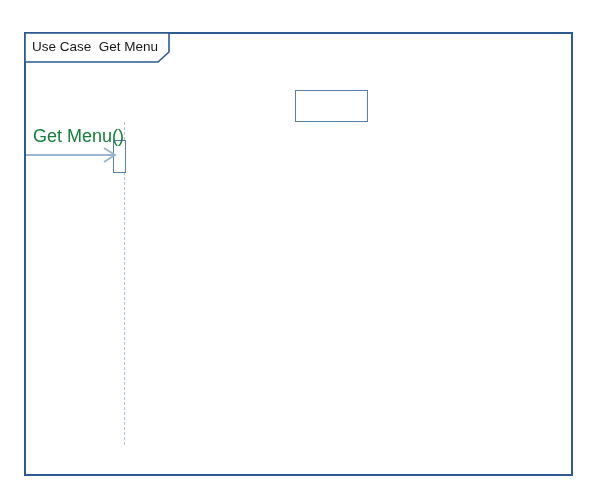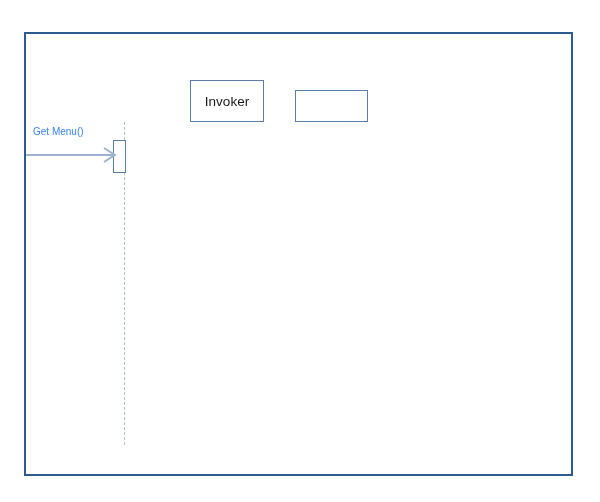--- a/index.html
+++ b/index.html
@@ -112,37 +112,40 @@
     left: 26px;
     top: 142px;
     width: 95px;
     height: 26px;
   }
   .message svg { display: block; }
   .message-label {
     position: absolute;
     left: 33px;
     top: 126px;
-    font-size: 10px;
-    color: #3b82f6;
+    font-size: 18px;
+    color: #15803d;
     white-space: nowrap;
   }
 </style>
 </head>
 <body>
 
 <div id="canvas">
 
   <div class="frame"></div>
 
+  <div class="frame-tag">
+    <svg width="146" height="31" viewBox="0 0 146 31">
+      <path d="M 1 1 L 145 1 L 145 20 L 134 30 L 1 30 Z" fill="#ffffff" stroke="#2e5b8f" stroke-width="1.6"></path>
+    </svg>
+    <span class="frame-tag-text">Use Case  Get Menu</span>
+  </div>
 
 
-  <div class="lifeline-box" id="box-invoker">
-    <span class="lbl">Invoker</span>
-  </div>
 
   <div class="lifeline-box" id="box-unnamed">
     <span class="lbl"></span>
   </div>
 
   <div class="lifeline-dash"></div>
 
   <div class="activation"></div>
 
   <div class="message">

